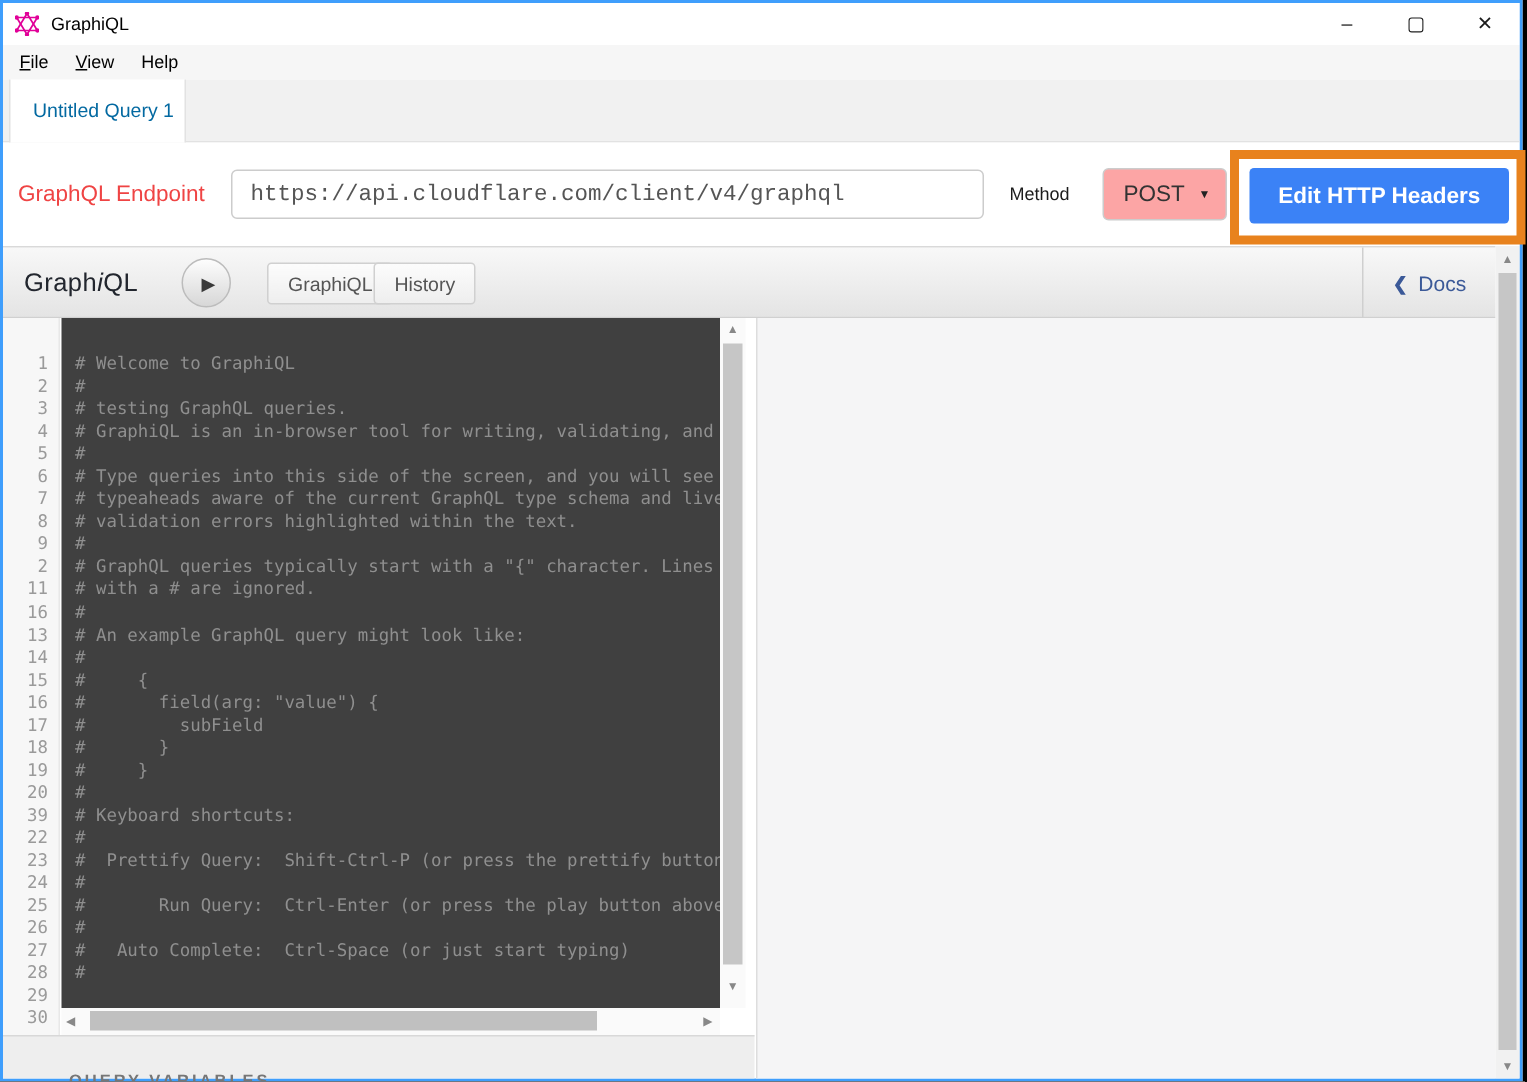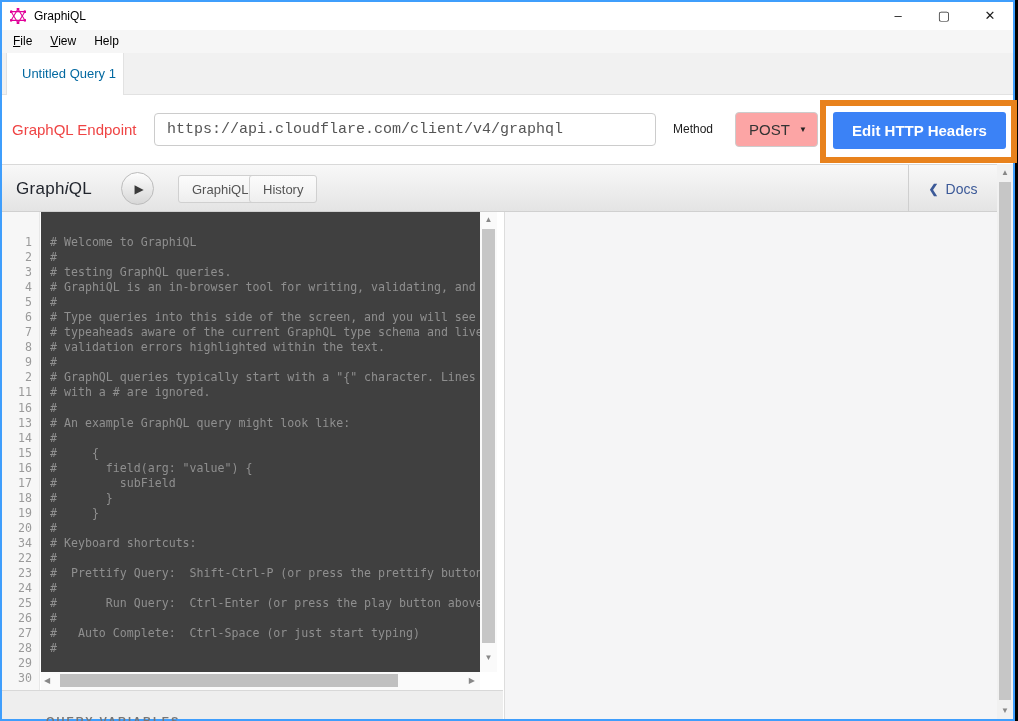--- a/index.html
+++ b/index.html
@@ -199,21 +199,21 @@
           <div>11</div>
           <div>16</div>
           <div>13</div>
           <div>14</div>
           <div>15</div>
           <div>16</div>
           <div>17</div>
           <div>18</div>
           <div>19</div>
           <div>20</div>
-          <div>34</div>
+          <div>39</div>
           <div>22</div>
           <div>23</div>
           <div>24</div>
           <div>25</div>
           <div>26</div>
           <div>27</div>
           <div>28</div>
           <div>29</div>
           <div>30</div>
         </div>

